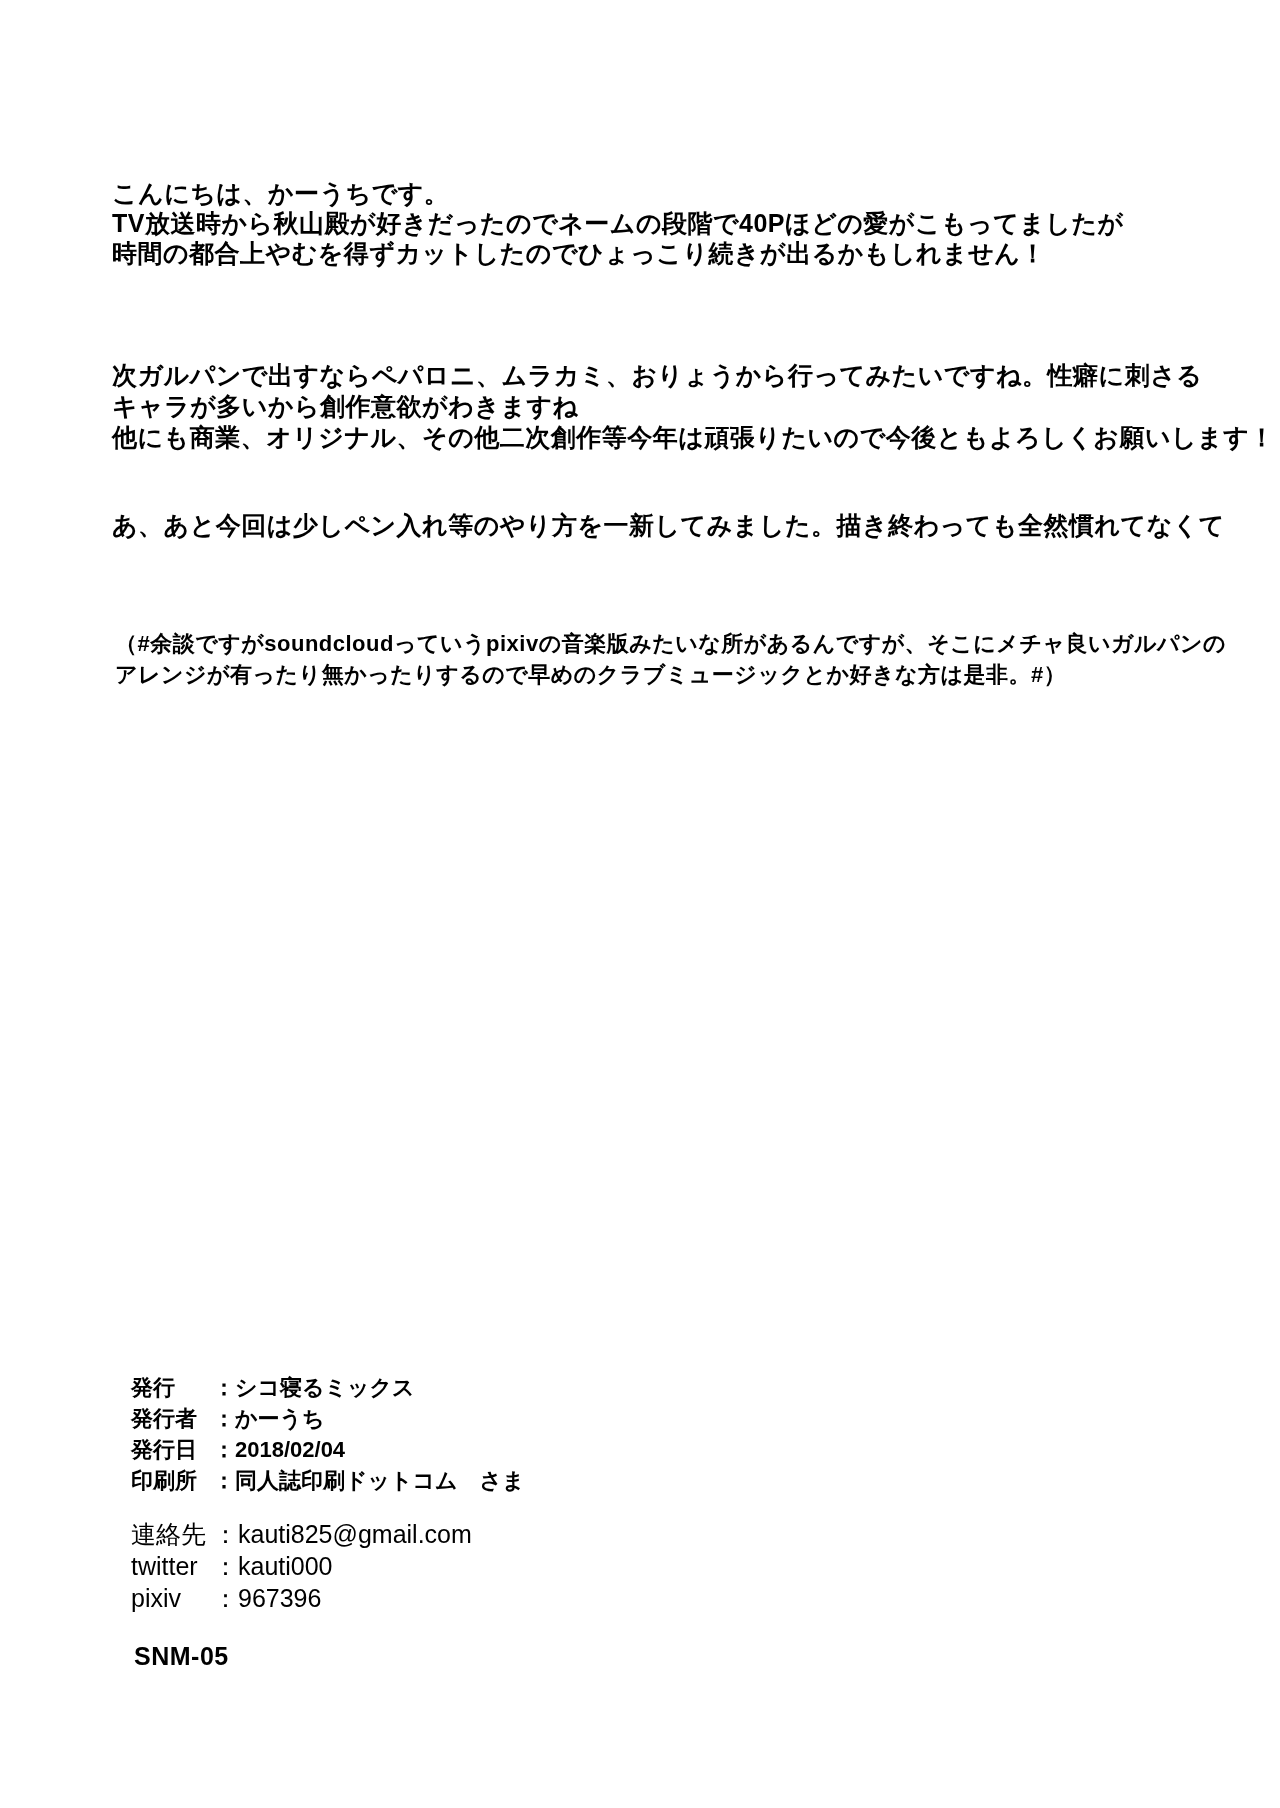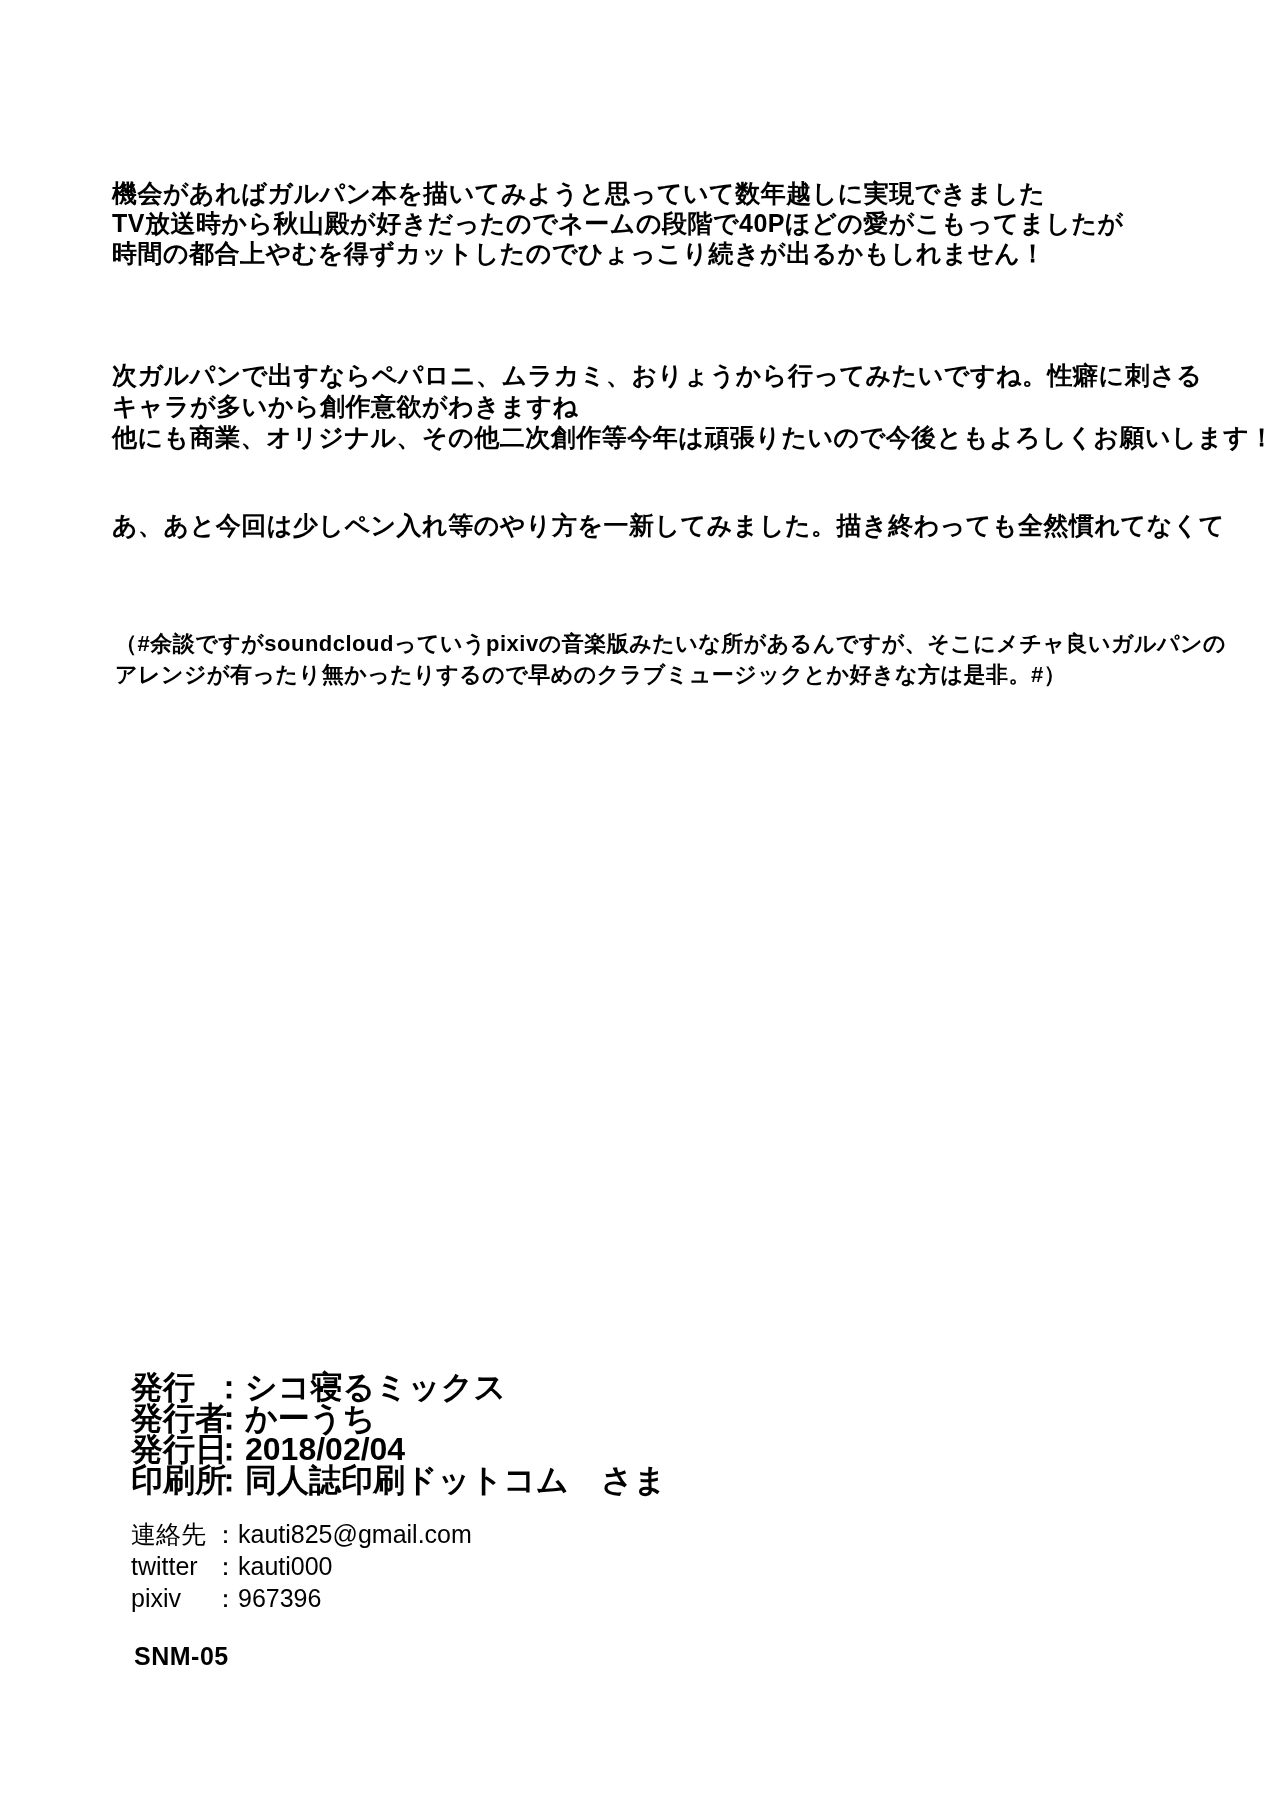--- a/index.html
+++ b/index.html
@@ -32,21 +32,21 @@
     top: 628px;
     left: 115px;
     font-size: 22px;
     font-weight: bold;
     line-height: 31px;
   }
   .colophon {
     position: absolute;
     left: 131px;
     top: 1372px;
-    font-size: 32px;
+    font-size: 22px;
     font-weight: bold;
     line-height: 31px;
     white-space: nowrap;
   }
   .contact {
     position: absolute;
     left: 131px;
     top: 1518px;
     font-size: 25px;
     font-weight: normal;
@@ -67,21 +67,21 @@
     letter-spacing: 0.5px;
     text-align: center;
   }
 </style>
 </head>
 <body>
 
 <div class="page">
 
   <div class="para para-1">
-    <div>機会があればガルパン本を描いてみようと思っていて数年越しに実現できました</div>
+    <div>こんにちは、かーうちです。</div>
     <div>TV放送時から秋山殿が好きだったのでネームの段階で40Pほどの愛がこもってましたが</div>
     <div>時間の都合上やむを得ずカットしたのでひょっこり続きが出るかもしれません！</div>
   </div>
 
   <div class="para para-2">
     <div>次ガルパンで出すならペパロニ、ムラカミ、おりょうから行ってみたいですね。性癖に刺さる</div>
     <div>キャラが多いから創作意欲がわきますね</div>
     <div>他にも商業、オリジナル、その他二次創作等今年は頑張りたいので今後ともよろしくお願いします！</div>
   </div>
 

